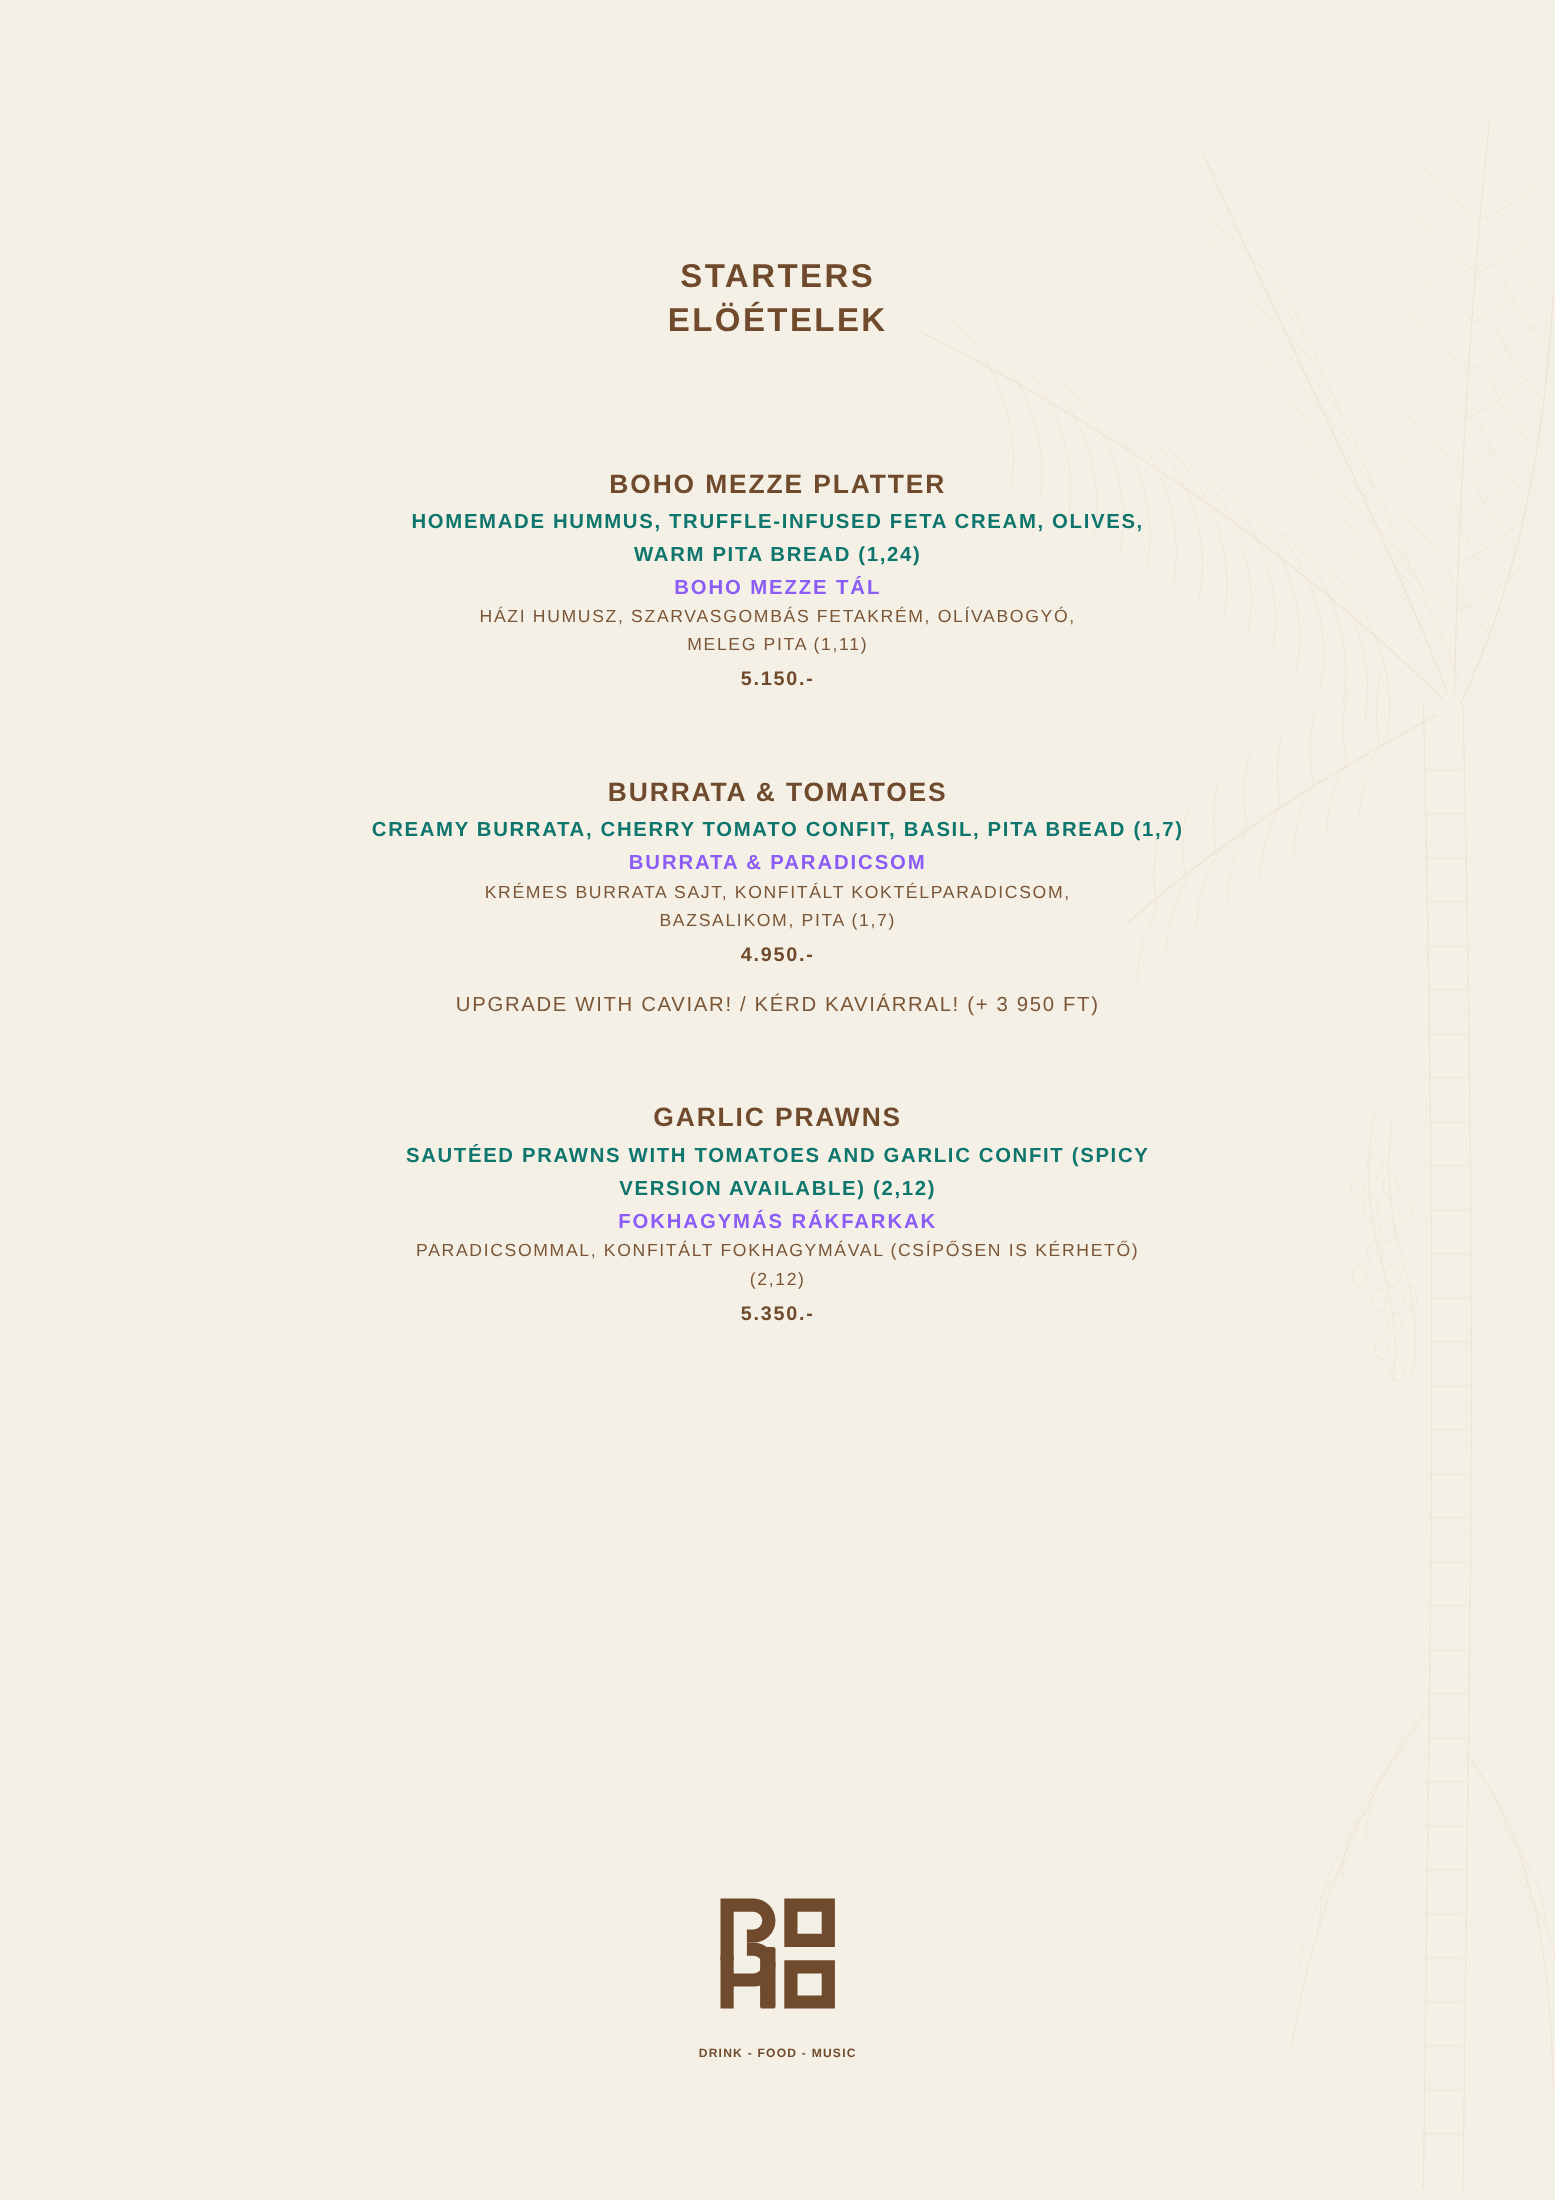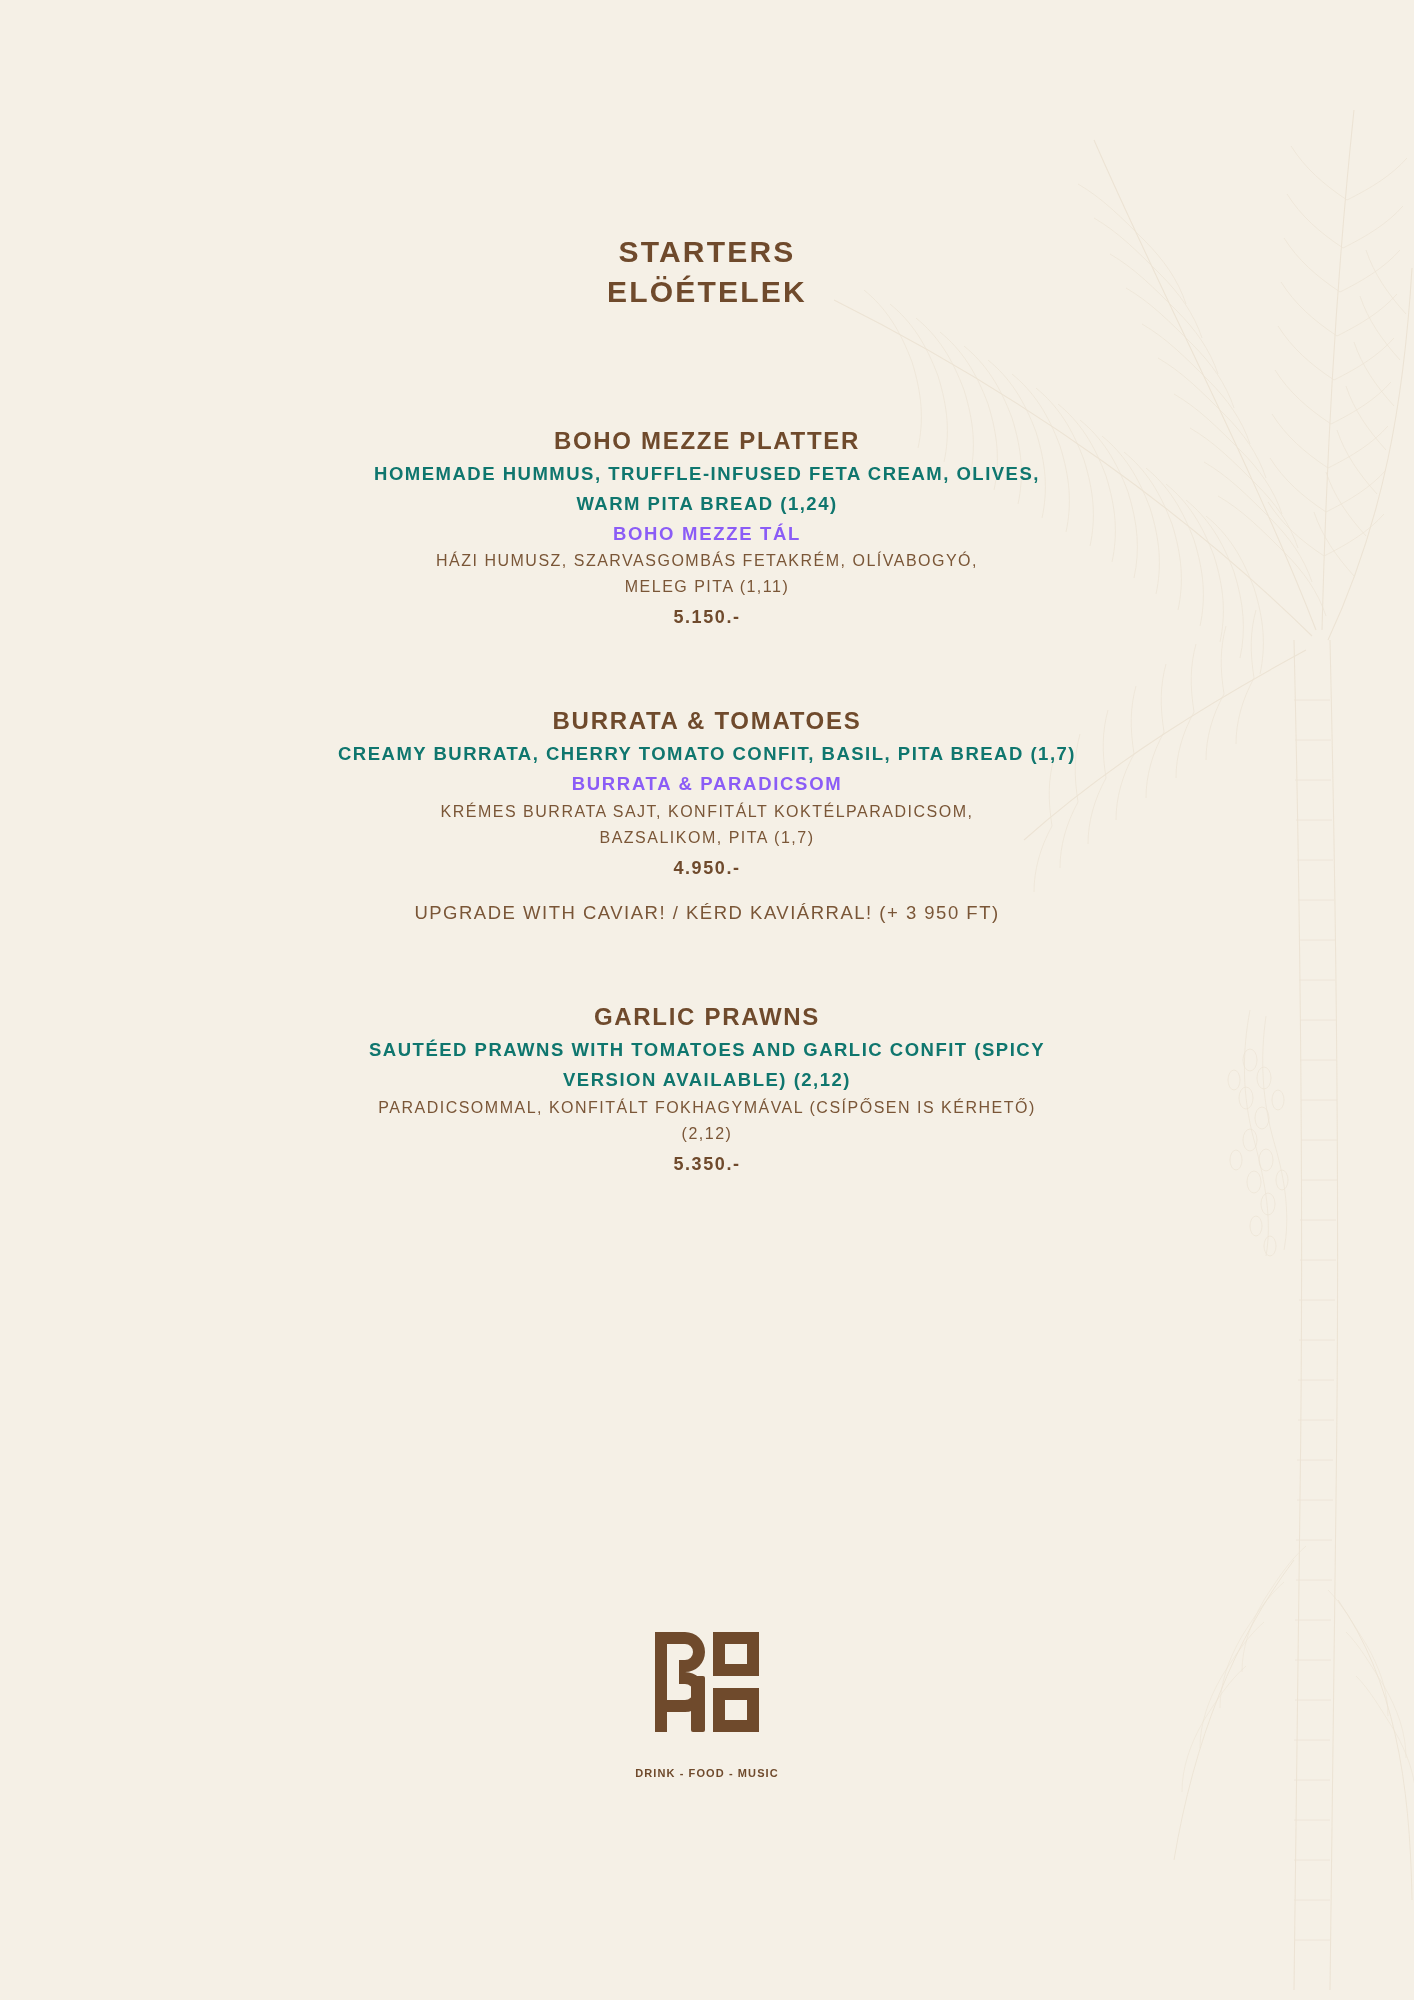--- a/index.html
+++ b/index.html
@@ -98,21 +98,21 @@
     color: #7a5637;
     line-height: 1.9;
     margin-top: 10px;
   }
 
   
   .logo-wrap {
     position: absolute;
     left: 0;
     right: 0;
-    top: 1628px;
+    top: 1722px;
     display: flex;
     flex-direction: column;
     align-items: center;
   }
   .logo-mark { display: block; }
   .logo-tagline {
     margin-top: 7px;
     font-size: 11px;
     letter-spacing: 1.1px;
     font-weight: bold;
@@ -346,20 +346,21 @@
       <div class="item-desc-hu">KRÉMES BURRATA SAJT, KONFITÁLT KOKTÉLPARADICSOM,</div>
       <div class="item-desc-hu">BAZSALIKOM, PITA (1,7)</div>
       <div class="item-price">4.950.-</div>
       <div class="item-note">UPGRADE WITH CAVIAR! / KÉRD KAVIÁRRAL!  (+ 3 950 FT)</div>
     </div>
 
     <div class="menu-item">
       <div class="item-name-en">GARLIC PRAWNS</div>
       <div class="item-desc-en">SAUTÉED PRAWNS WITH TOMATOES AND GARLIC CONFIT (SPICY</div>
       <div class="item-desc-en">VERSION AVAILABLE) (2,12)</div>
+      <div class="item-name-hu">FOKHAGYMÁS RÁKFARKAK</div>
       <div class="item-desc-hu">PARADICSOMMAL, KONFITÁLT FOKHAGYMÁVAL (CSÍPŐSEN IS KÉRHETŐ)</div>
       <div class="item-desc-hu">(2,12)</div>
       <div class="item-price">5.350.-</div>
     </div>
 
   </div>
 
   <div class="logo-wrap">
     <svg class="logo-mark" width="112" height="132" viewBox="0 0 112 132" xmlns="http://www.w3.org/2000/svg">
       <g fill="#6f4a2c">

